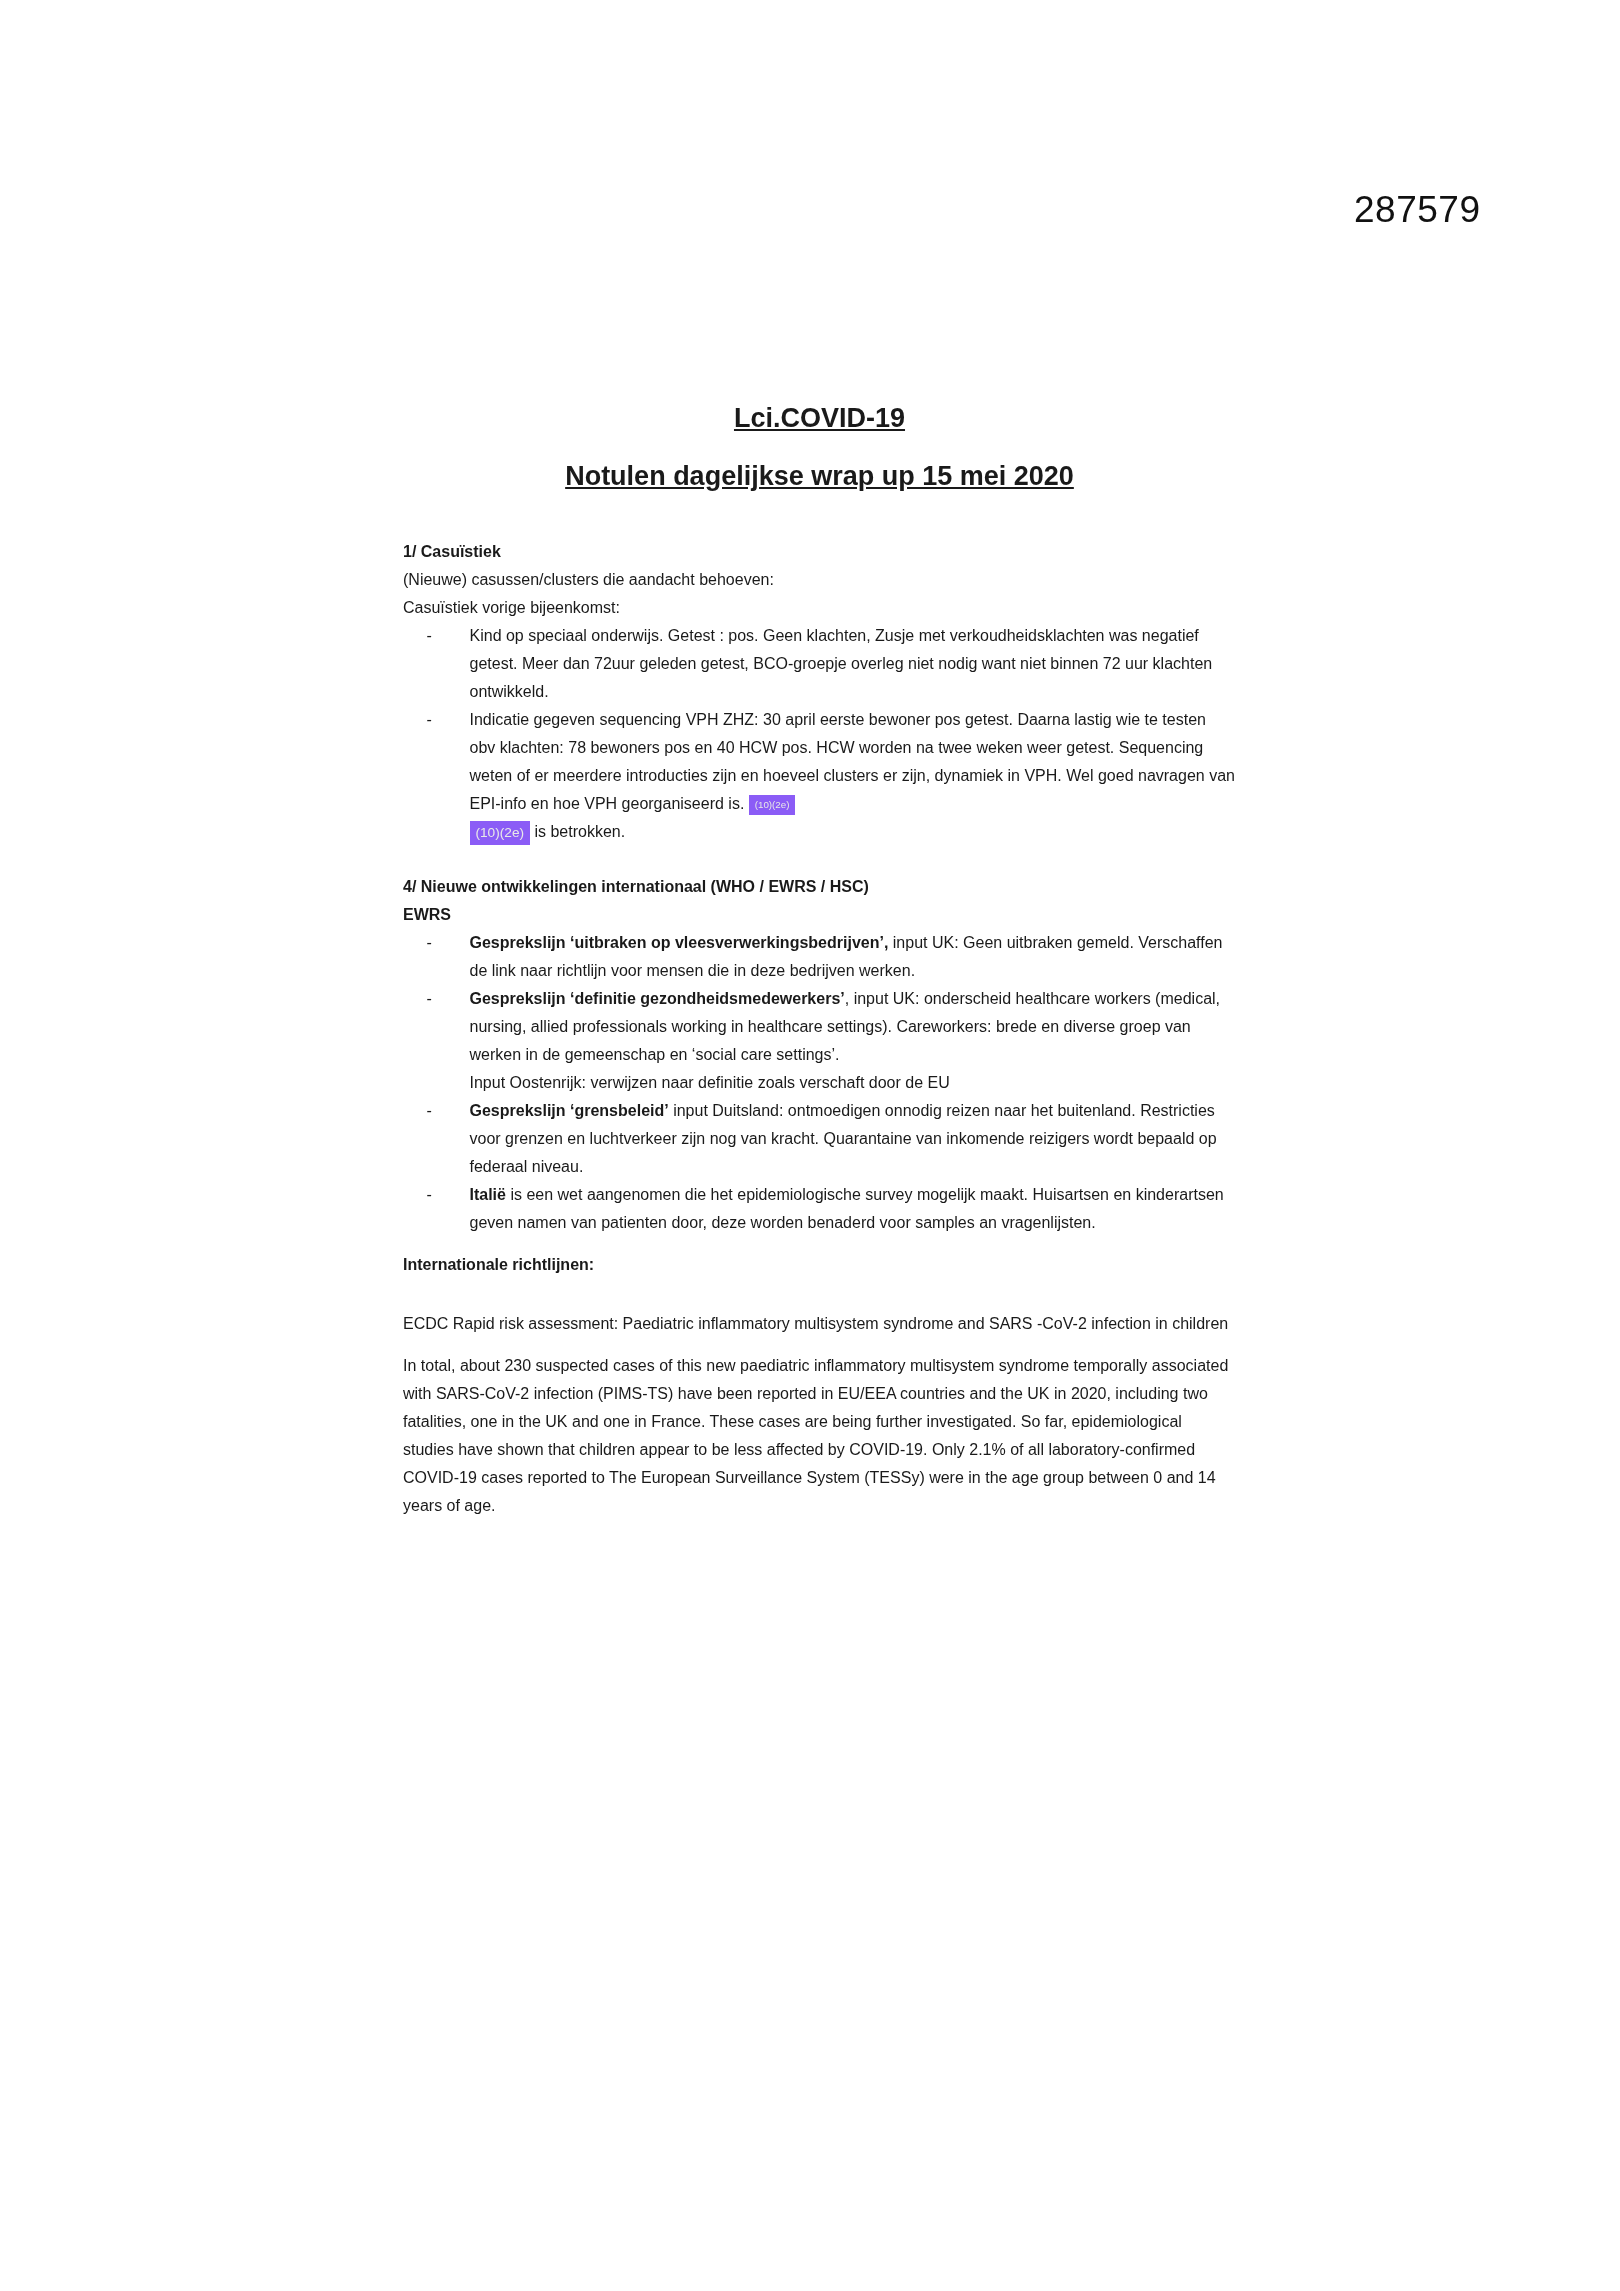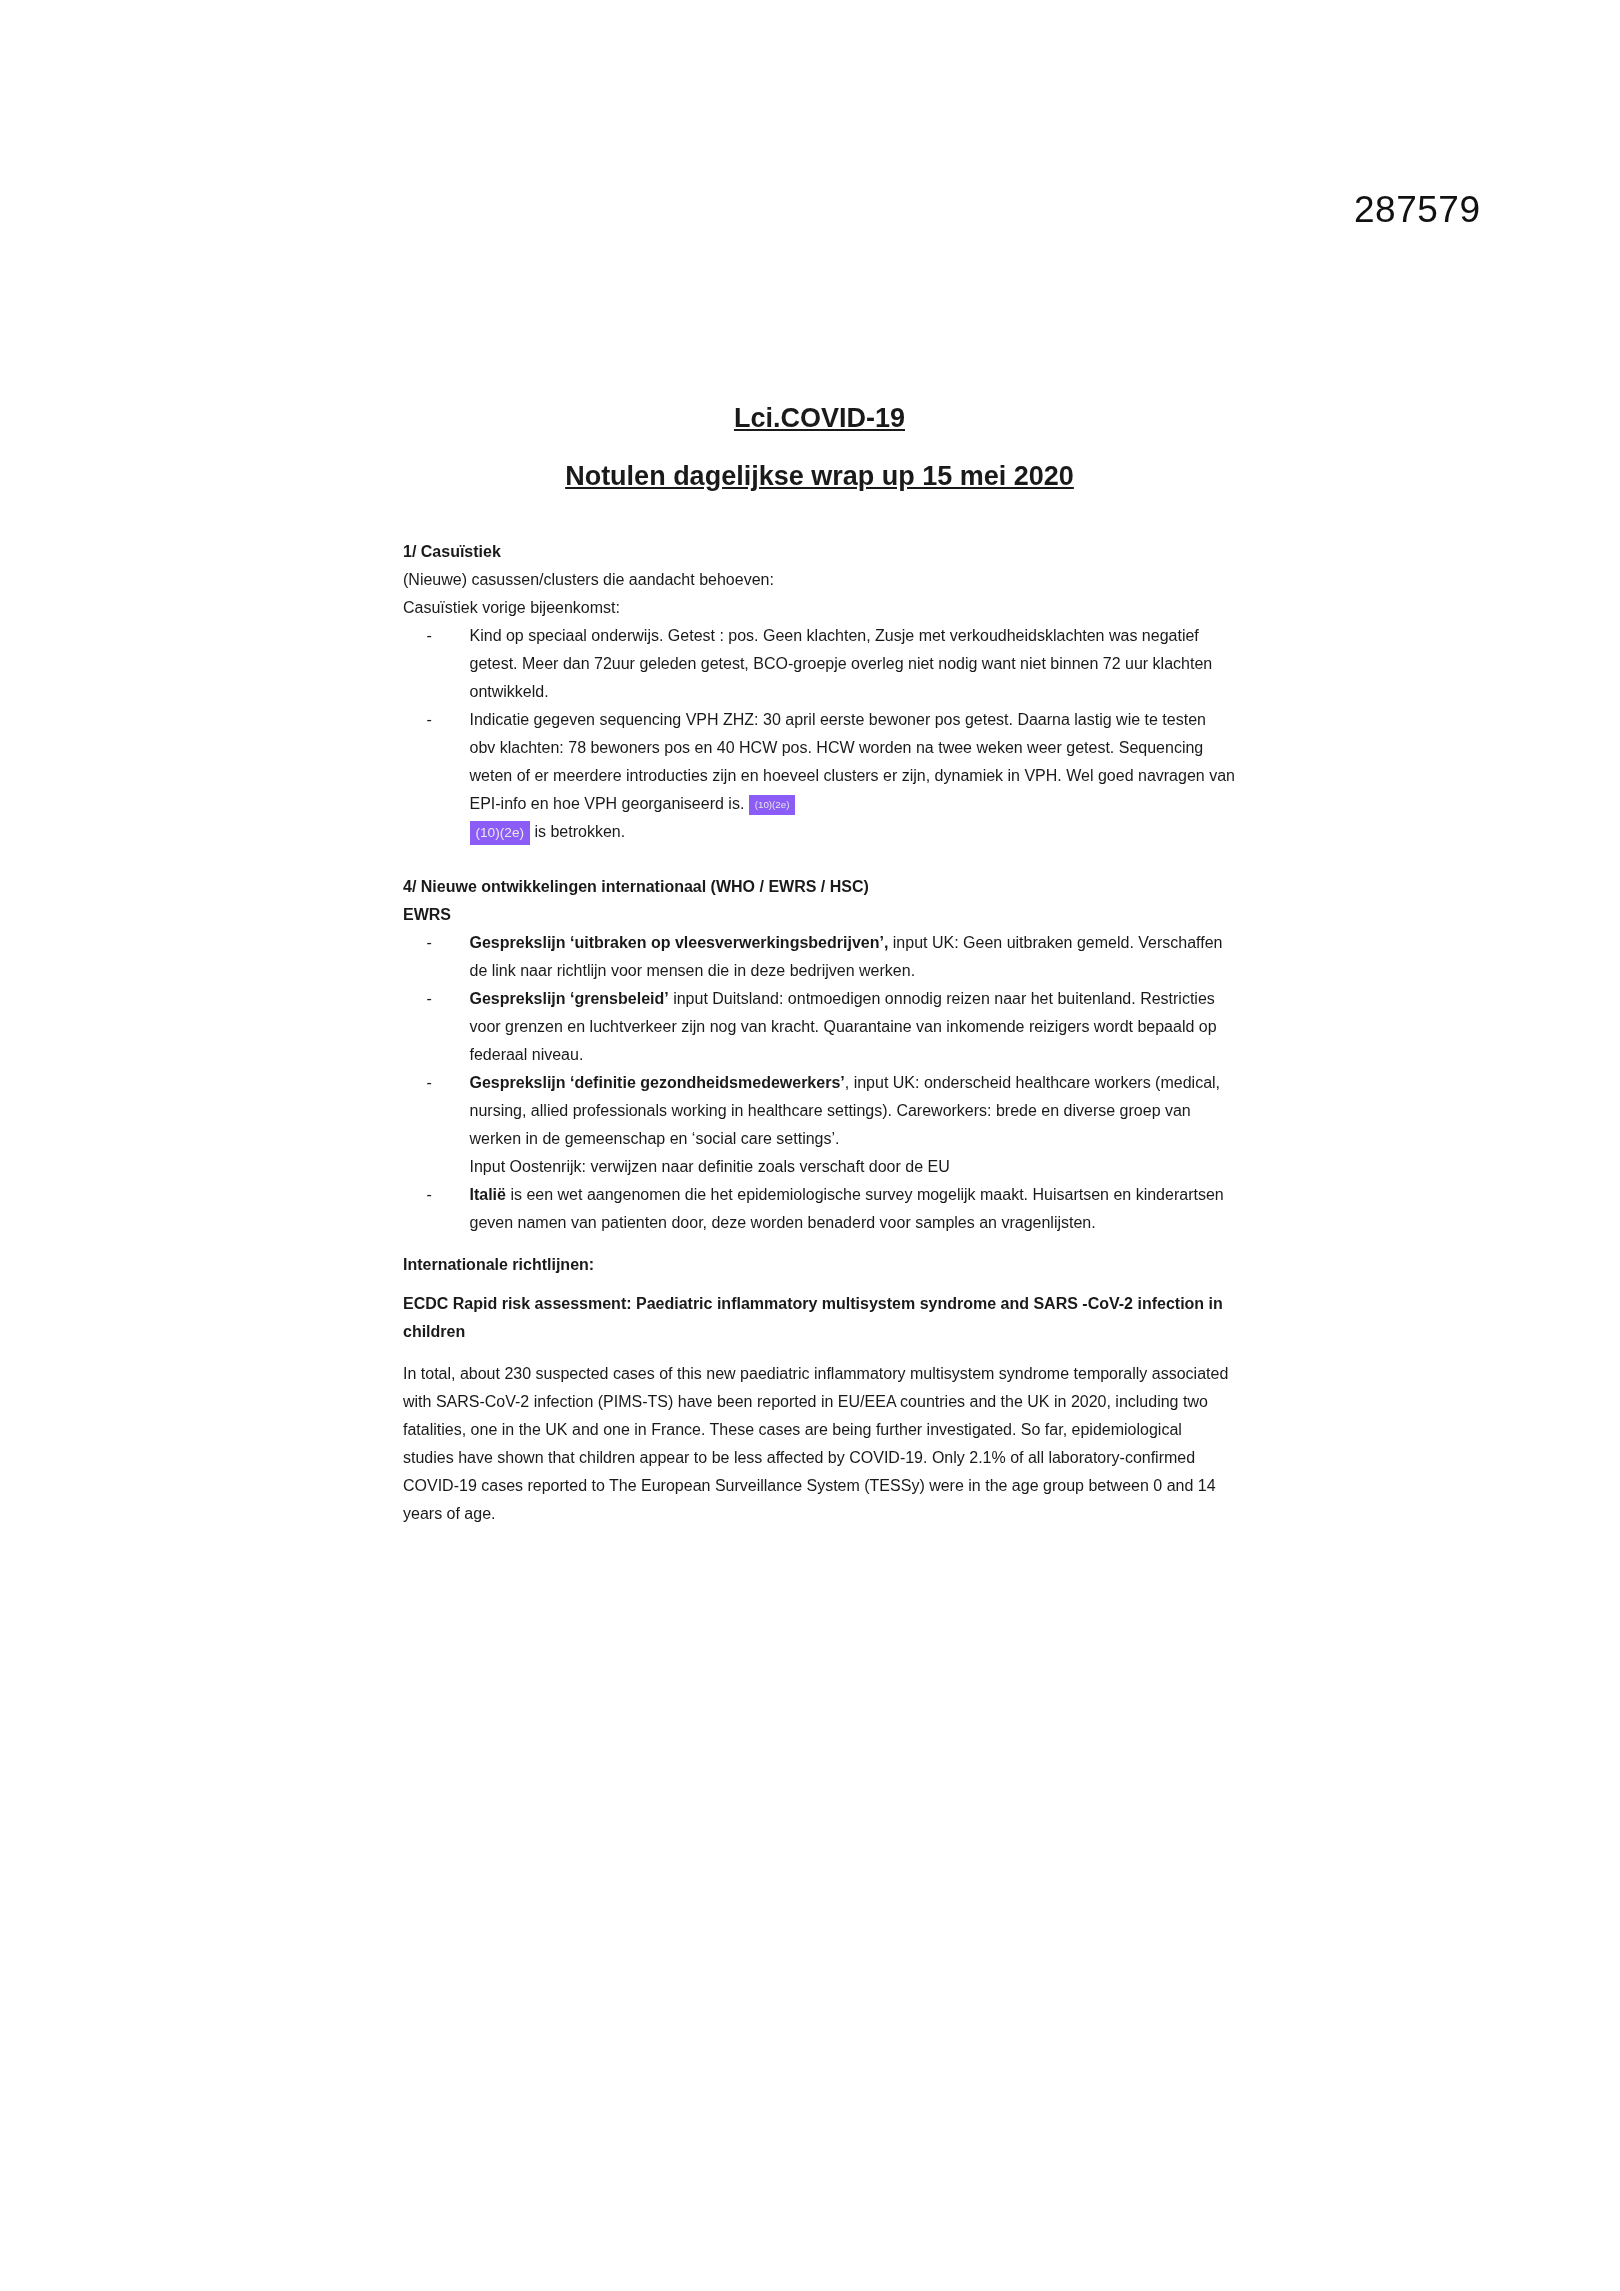--- a/index.html
+++ b/index.html
@@ -18,21 +18,21 @@
     ul.dash { list-style: none; margin: 0; padding: 0 0 0 23.5px; }
     ul.dash li { position: relative; padding-left: 43px; }
     ul.dash li::before { content: "-"; position: absolute; left: 0; top: 0; }
     .redact { display: inline-block; background: #8b5cf6; color: #e8e8e8; font-size: 9.8px;
               line-height: 19.6px; padding: 0 5.9px; vertical-align: middle; }
     .redact.big { font-size: 13.7px; line-height: 23.5px; padding: 0 5.9px; }
     b { font-weight: bold; }
     .sec2 { margin-top: 27.4px; }
     .ewrs-list { margin-top: 19.6px; }
     .intl { margin-top: 13.7px; font-weight: bold; }
-    .ecdc { margin-top: 11px; font-weight: bold; }
+    .ecdc { margin-top: 31px; font-weight: normal; }
     .ecdc-body { margin-top: 13.7px; }
   </style>
 </head>
 <body>
 
 <div class="doc-id">287579</div>
 
 <div class="content">
   <h1 class="title t1">Lci.COVID-19</h1>
   <h2 class="title t2">Notulen dagelijkse wrap up 15 mei 2020</h2>
@@ -45,22 +45,22 @@
       <li><span>Kind op speciaal onderwijs. Getest : pos. Geen klachten, Zusje met verkoudheidsklachten was negatief getest. Meer dan 72uur geleden getest, BCO-groepje overleg niet nodig want niet binnen 72 uur klachten ontwikkeld.</span></li>
       <li><span>Indicatie gegeven sequencing VPH ZHZ: 30 april eerste bewoner pos getest. Daarna lastig wie te testen obv klachten: 78 bewoners pos en 40 HCW pos. HCW worden na twee weken weer getest. Sequencing weten of er meerdere introducties zijn en hoeveel clusters er zijn, dynamiek in VPH.  Wel goed navragen van EPI-info en hoe VPH georganiseerd is. </span><span class="redact">(10)(2e)</span><br><span class="redact big">(10)(2e)</span><span> is betrokken.</span></li>
     </ul>
   </div>
 
   <div>
     <p class="sec-head sec2">4/ Nieuwe ontwikkelingen internationaal (WHO / EWRS / HSC)</p>
     <p class="sec-head">EWRS</p>
     <ul class="dash ewrs-list">
       <li><b>Gesprekslijn ‘uitbraken op vleesverwerkingsbedrijven’,</b><span> input UK: Geen uitbraken gemeld. Verschaffen de link naar richtlijn voor mensen die in deze bedrijven werken.</span></li>
+      <li><b>Gesprekslijn ‘definitie gezondheidsmedewerkers’</b><span>, input UK: onderscheid healthcare workers (medical, nursing, allied professionals working in healthcare settings). Careworkers: brede en diverse groep van werken in de gemeenschap en ‘social care settings’.</span><br><span>Input Oostenrijk: verwijzen naar definitie zoals verschaft door de EU</span></li>
       <li><b>Gesprekslijn ‘grensbeleid’</b><span> input Duitsland: ontmoedigen onnodig reizen naar het buitenland. Restricties voor grenzen en luchtverkeer zijn nog van kracht. Quarantaine van inkomende reizigers wordt bepaald op federaal niveau.</span></li>
-      <li><b>Gesprekslijn ‘definitie gezondheidsmedewerkers’</b><span>, input UK: onderscheid healthcare workers (medical, nursing, allied professionals working in healthcare settings). Careworkers: brede en diverse groep van werken in de gemeenschap en ‘social care settings’.</span><br><span>Input Oostenrijk: verwijzen naar definitie zoals verschaft door de EU</span></li>
       <li><b>Italië</b><span> is een wet aangenomen die het epidemiologische survey mogelijk maakt. Huisartsen en kinderartsen geven namen van patienten door, deze worden benaderd voor samples an vragenlijsten.</span></li>
     </ul>
     <p class="intl">Internationale richtlijnen:</p>
     <p class="ecdc">ECDC Rapid risk assessment: Paediatric inflammatory multisystem syndrome and SARS -CoV-2 infection in children</p>
     <p class="ecdc-body">In total, about 230 suspected cases of this new paediatric inflammatory multisystem syndrome temporally associated with SARS-CoV-2 infection (PIMS-TS) have been reported in EU/EEA countries and the UK in 2020, including two fatalities, one in the UK and one in France. These cases are being further investigated. So far, epidemiological studies have shown that children appear to be less affected by COVID-19. Only 2.1% of all laboratory-confirmed COVID-19 cases reported to The European Surveillance System (TESSy) were in the age group between 0 and 14 years of age.</p>
   </div>
 </div>
 
 
 </body></html>

